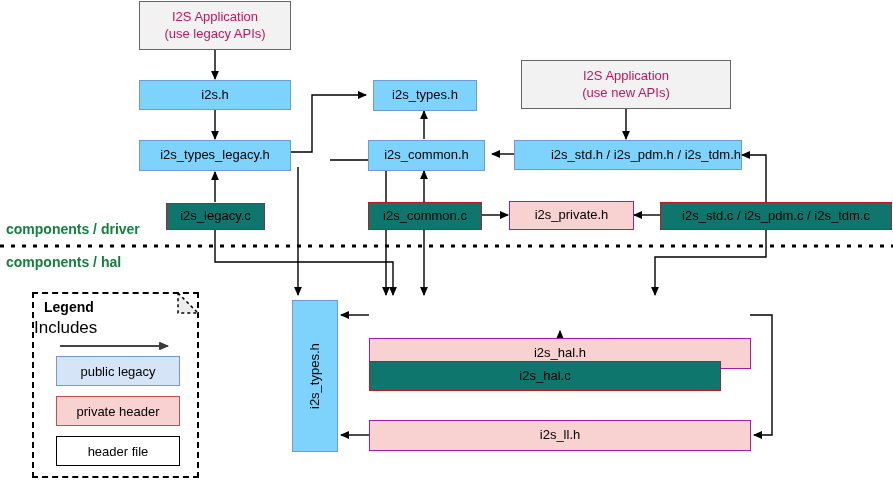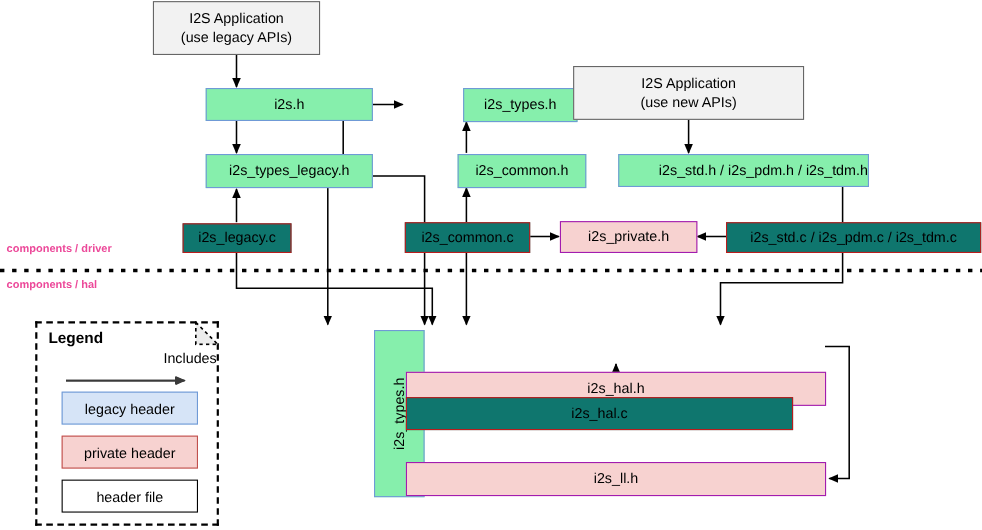--- a/index.html
+++ b/index.html
@@ -4,33 +4,33 @@
 <style>
   html,body{margin:0;padding:0;background:#ffffff;}
   body{width:893px;height:482px;position:relative;overflow:hidden;
        font-family:"Liberation Sans","DejaVu Sans",sans-serif;}
   #canvas{position:absolute;left:0;top:0;width:893px;height:482px;}
   svg.wires{position:absolute;left:0;top:0;width:893px;height:482px;pointer-events:none;}
 
   .node{position:absolute;box-sizing:border-box;display:flex;align-items:center;
         justify-content:center;text-align:center;font-size:13px;color:#000000;
         line-height:1.25;border:1px solid #000000;background:#ffffff;z-index:3;}
-  .node.app{background:#f2f2f2;border:1px solid #666666;color:#000000;}
-  .node.pub{background:#86efac;border:1px solid #6f9ad6;margin-left:48px;}
+  .node.app{background:#f2f2f2;border:1px solid #666666;color:#be185d;}
+  .node.pub{background:#7dd3fc;border:1px solid #6f9ad6;}
   .node.priv{background:#f7d2d0;border:1px solid #a21caf;}
   .node.src{background:#0f766e;border:1px solid #b91c1c;}
   .node.vert{writing-mode:vertical-rl;transform:rotate(180deg);}
 
-  .zone-label{position:absolute;font-size:10px;font-weight:bold;color:#ec4899;z-index:4;}
+  .zone-label{position:absolute;font-size:14px;font-weight:bold;color:#15803d;z-index:4;}
 
   .legend{position:absolute;left:32px;top:292px;width:167px;height:186px;
           box-sizing:border-box;border:2px dashed #000000;background:#ffffff;z-index:5;}
   .legend-title{position:absolute;left:10px;top:5px;font-size:14px;font-weight:bold;color:#000;}
   .legend-fold{position:absolute;right:-2px;top:-2px;width:22px;height:22px;}
-  .legend-inc{position:absolute;left:0;top:24px;width:100%;text-align:right;font-size:13px;color:#000;}
+  .legend-inc{position:absolute;left:0;top:24px;width:100%;text-align:left;font-size:17px;color:#000;}
   .legend-arrow{position:absolute;left:26px;top:47px;width:116px;height:10px;}
   .legend-box{position:absolute;left:22px;width:124px;height:30px;box-sizing:border-box;
               display:flex;align-items:center;justify-content:center;font-size:13px;color:#000;}
   .lb1{top:62px;background:#d6e4f7;border:1px solid #6f9ad6;}
   .lb2{top:102px;background:#f7d2d0;border:1px solid #c0504d;}
   .lb3{top:142px;background:#ffffff;border:1px solid #000000;}
 </style>
 </head>
 <body>
 
@@ -150,21 +150,21 @@
       <path d="M0,5 L108,5" fill="none" stroke="#3a3a3a" stroke-width="1.6" marker-end="url(#ahg)"></path>
       <defs>
         <marker id="ahg2" markerWidth="9" markerHeight="9" refX="8" refY="4.5" orient="auto" markerUnits="userSpaceOnUse">
           <path d="M0,0.6 L9,4.5 L0,8.4 z" fill="#3a3a3a"></path>
         </marker>
       </defs>
       <path d="M0,5 L107,5" fill="none" stroke="#3a3a3a" stroke-width="1.6" marker-end="url(#ahg2)"></path>
     </svg>
 
     <div class="legend-box lb1">
-      <span>legacy header</span>
+      <span>public legacy</span>
     </div>
     <div class="legend-box lb2">
       <span>private header</span>
     </div>
     <div class="legend-box lb3">
       <span>header file</span>
     </div>
   </div>
 
 </div>

